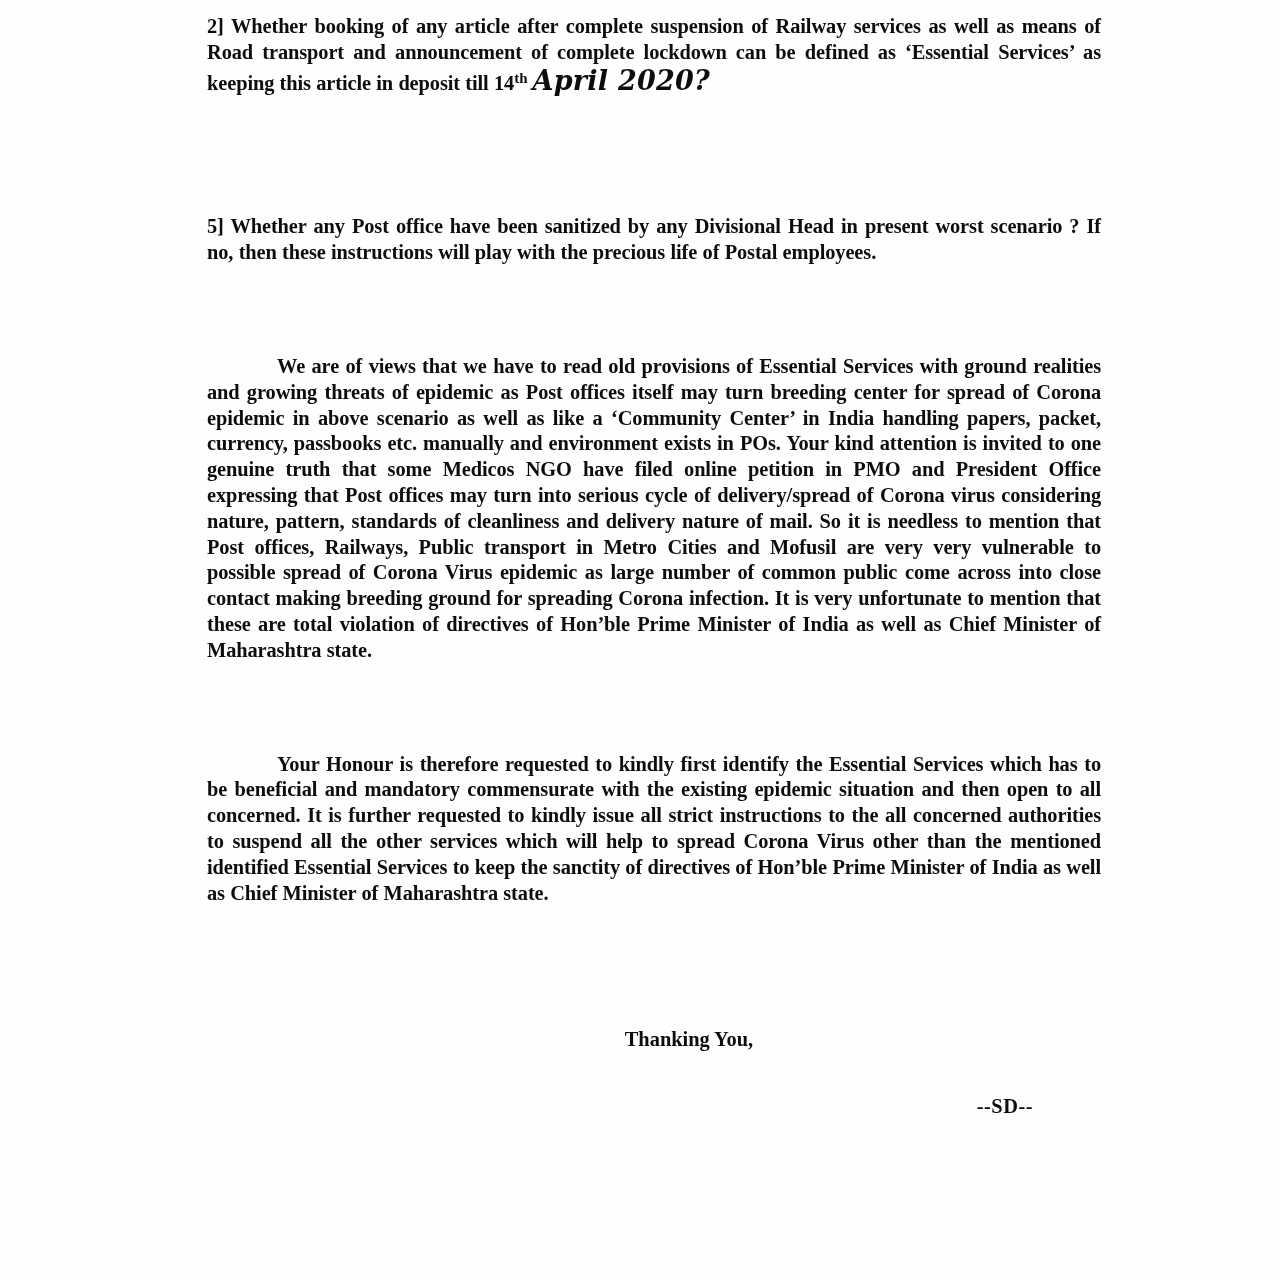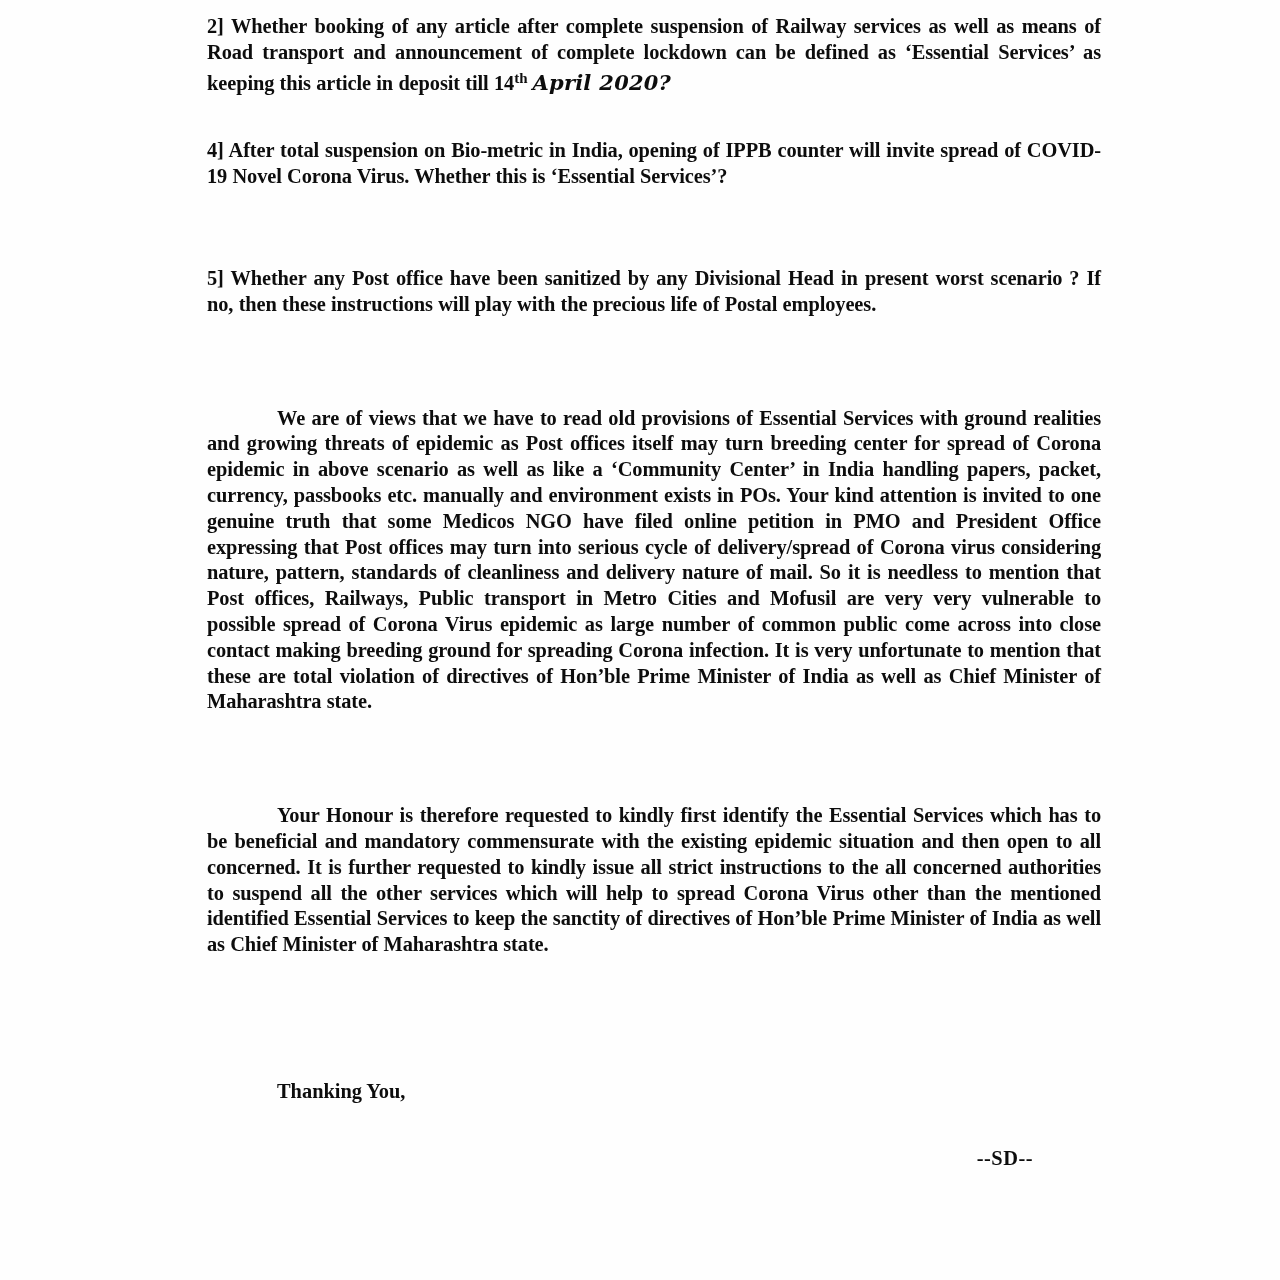--- a/index.html
+++ b/index.html
@@ -63,36 +63,37 @@
     vertical-align: 7px;
     font-weight: bold;
     letter-spacing: 0;
   }
 
   
   .italic-serif {
     font-family: "DejaVu Serif", "Liberation Serif", serif;
     font-style: italic;
     font-weight: bold;
-    font-size: 21px;
+    font-size: 27px;
     letter-spacing: 0.2px;
     padding-left: 5px;
   }
 
   
   .reply-line {
     font-size: 20.4px;
     font-weight: bold;
     line-height: 25.8px;
     margin: 0;
   }
 
   .closing {
     position: relative;
     margin: 0;
+    text-align: center;
   }
   .thanking {
     font-size: 20.4px;
     font-weight: bold;
     line-height: 25.8px;
     margin: 0 0 0 70px;
   }
   .regards-row {
     display: flex;
     justify-content: space-between;
@@ -121,21 +122,20 @@
 <div class="page">
   <div class="content">
 
     <p class="para numbered"><span>2] Whether booking of any article after complete suspension of Railway services as well as means of Road transport and announcement of complete lockdown can be defined as ‘Essential Services’ as keeping this article in deposit till 14</span><span class="sup">th</span><span class="italic-serif">April 2020?</span></p>
 
     <div class="gap-sm"></div>
 
 
     <div class="gap-sm"></div>
 
-    <p class="para numbered">4] After total suspension on Bio-metric in India, opening of IPPB counter will invite spread of COVID-19 Novel Corona Virus. Whether this is ‘Essential Services’?</p>
 
     <div class="gap-xl"></div>
 
     <p class="para numbered">5] Whether any Post office have been sanitized by any Divisional Head in present worst scenario ? If no, then these instructions will play with the precious life of Postal employees.</p>
 
     <div class="gap-xxl"></div>
 
     <p class="para indent-first">We are of views that we have to read old provisions of Essential Services with ground realities and growing threats of epidemic as Post offices itself may turn breeding center for spread of Corona epidemic in above scenario as well as like a ‘Community Center’ in India handling papers, packet, currency, passbooks etc. manually and environment exists in POs. Your kind attention is invited to one genuine truth that some Medicos NGO have filed online petition in PMO and President Office expressing that Post offices may turn into serious cycle of delivery/spread of Corona virus considering nature, pattern, standards of cleanliness and delivery nature of mail. So it is needless to mention that Post offices, Railways, Public transport in Metro Cities and Mofusil are very very vulnerable to possible spread of Corona Virus epidemic as large number of common public come across into close contact making breeding ground for spreading Corona infection. It is very unfortunate to mention that these are total violation of directives of Hon’ble Prime Minister of India as well as Chief Minister of Maharashtra state.</p>
 
     <div class="gap-xxl"></div>

